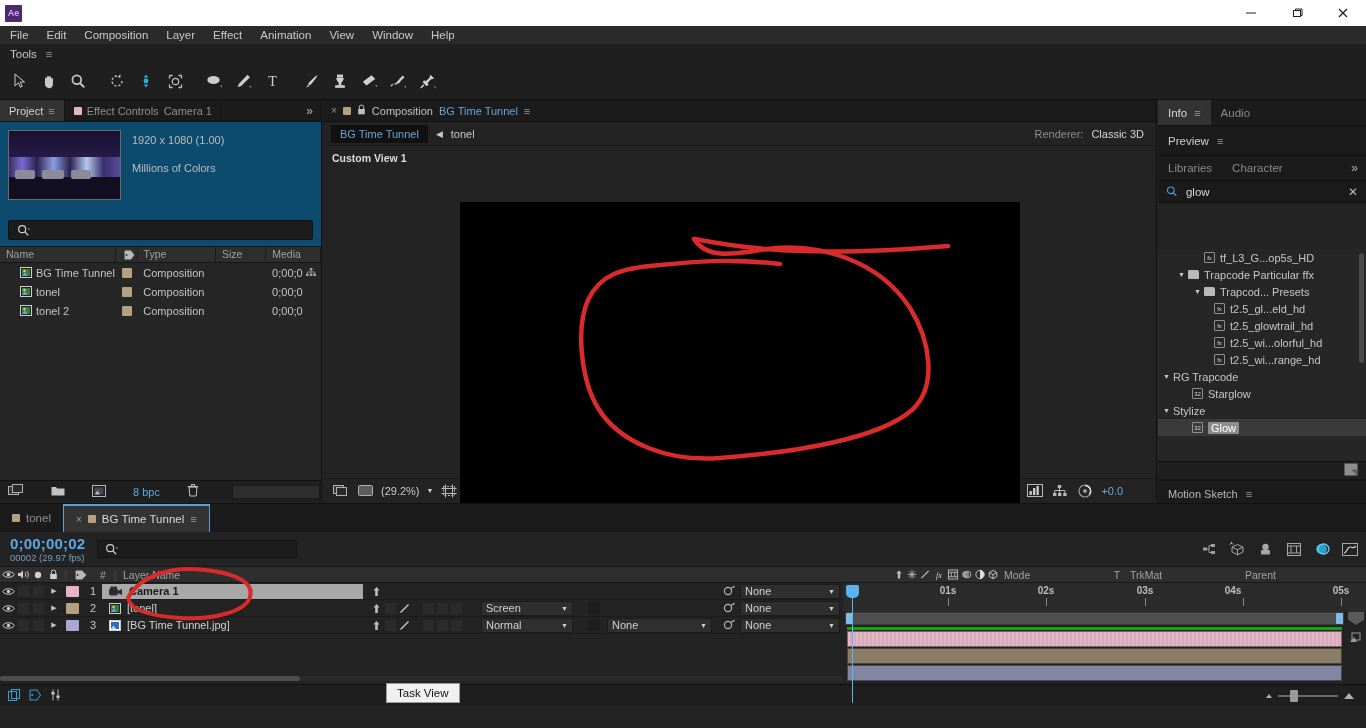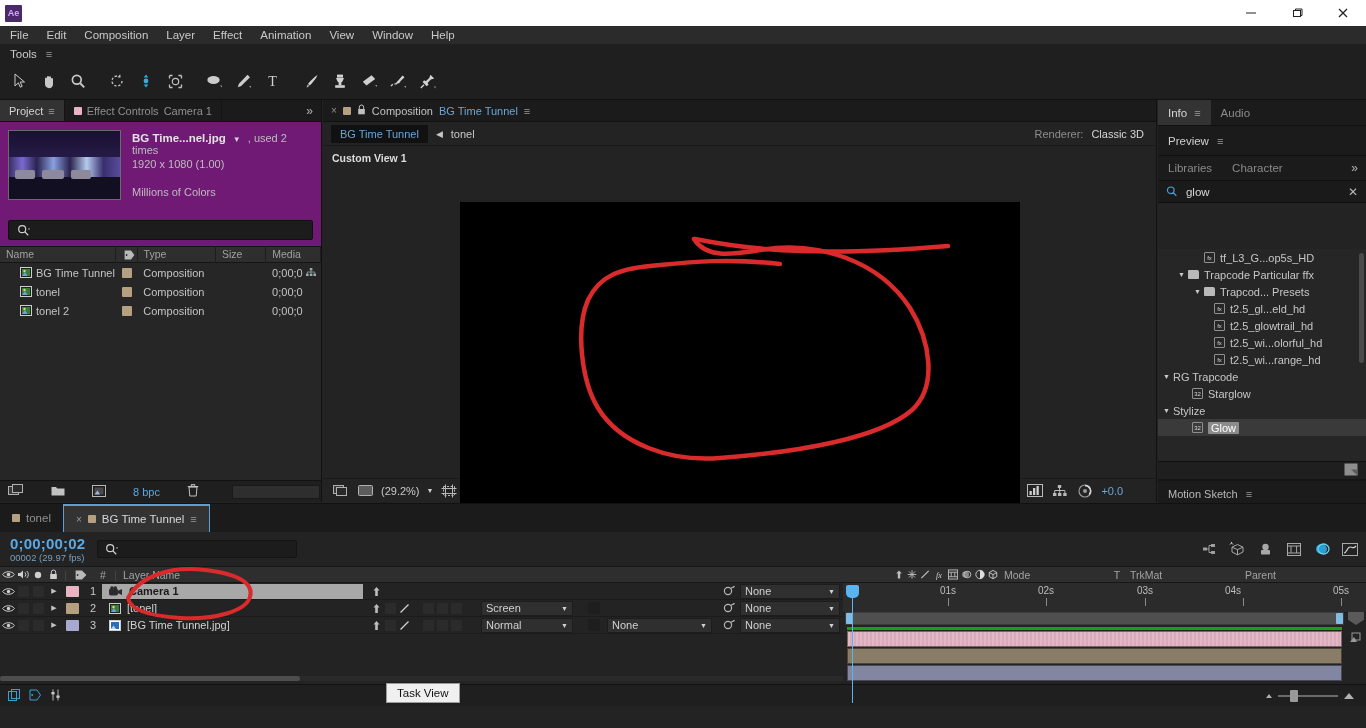--- a/index.html
+++ b/index.html
@@ -58,21 +58,21 @@
   .tab{
     display:flex;align-items:center;gap:5px;padding:0 9px;font-size:11px;
     color:#8f8f8f; background:#1b1b1b; border-right:1px solid #141414;
   }
   .tab.active{ background:#333333; color:#d4d4d4; }
   .swatch{ width:8px;height:8px;display:inline-block;border-radius:1px; }
 
   
   .project-panel{
     position:absolute; left:0; top:100px; width:322px; height:402px;
-    background:#701a75; border-right:1px solid #111;
+    background:#0c4a6e; border-right:1px solid #111;
     display:flex; flex-direction:column;
   }
   .proj-preview{ display:flex; padding:8px 8px 4px 8px; height:92px; }
   .thumb{
     width:113px;height:70px;border:1px solid #6b6b6b;flex:none;
     background:linear-gradient(180deg,#1a1030 0%,#241a45 35%,#2a2050 60%,#140e26 100%);
     position:relative; overflow:hidden;
   }
   .thumb .lights{ position:absolute;left:0;right:0;top:26px;height:22px;
     background:linear-gradient(90deg,#3a2f66 0%,#7f6fd8 12%,#2b2450 25%,#8fa6e8 40%,#2b2450 55%,#bcd4f5 70%,#3a3070 85%,#5b4fa0 100%);
@@ -223,21 +223,21 @@
   .mode-sel{ width:92px;height:15px;background:#2f2f2f;border:1px solid #1c1c1c;display:flex;align-items:center;justify-content:space-between;padding:0 4px;font-size:11px;color:#d0d0d0;border-radius:1px; }
   .t-cell{ width:18px;display:flex;align-items:center;justify-content:center; }
   .t-cell i{ width:12px;height:12px;background:#1e1e1e;display:inline-block; }
   .trk-cell{ width:115px;padding-left:4px; }
   .trk-sel{ width:105px;height:15px;background:#2f2f2f;border:1px solid #1c1c1c;display:flex;align-items:center;justify-content:space-between;padding:0 4px;font-size:11px;color:#d0d0d0;border-radius:1px; }
   .par-cell{ width:125px;display:flex;align-items:center;gap:5px;padding-left:4px; }
   .par-sel{ width:100px;height:15px;background:#2f2f2f;border:1px solid #1c1c1c;display:flex;align-items:center;justify-content:space-between;padding:0 4px;font-size:11px;color:#d0d0d0;border-radius:1px; }
 
   .ruler{ height:30px;background:#2b2b2b;position:relative;border-bottom:1px solid #1a1a1a; }
   .ruler .tick{ position:absolute;top:15px;width:1px;height:8px;background:#8a8a8a; }
-  .ruler .tlabel{ position:absolute;top:2px;font-size:10px;color:#bdbdbd;transform:translateX(-50%); }
+  .ruler .tlabel{ position:absolute;top:2px;font-size:10px;color:#bdbdbd;transform:translateX(-50%);font-weight:bold; }
   .workbar{ position:absolute;left:2px;right:22px;top:29px;height:13px;background:#4f4f4f;border:1px solid #3b3b3b; }
   .wb-handle{ position:absolute;top:0;width:7px;height:11px;background:#7fbde6;border-radius:1px; }
   .greenbar{ position:absolute;left:4px;right:24px;top:44px;height:3px;background:#16a016; }
   .cti{ position:absolute;top:2px;width:1px;background:#5ab4f0;z-index:6; }
   .cti-head{ position:absolute;top:0;left:-6px;width:13px;height:13px;background:#5ab4f0;border-radius:2px 2px 5px 5px; }
 
   .trk{ position:absolute;height:16px;border:1px solid rgba(0,0,0,.45); }
   .trk1{ background:repeating-linear-gradient(90deg,#e3b8c6 0 2px,#d9aab9 2px 4px); }
   .trk2{ background:#8a7d68; }
   .trk3{ background:#8286a0; }
@@ -413,25 +413,20 @@
 
     <div class="proj-preview">
       <div class="thumb">
         <div class="lights"></div>
         <div class="road"></div>
         <div class="car" style="left:6px;bottom:20px;width:20px"></div>
         <div class="car" style="left:33px;bottom:20px;width:22px"></div>
         <div class="car" style="left:62px;bottom:20px;width:20px"></div>
       </div>
       <div class="proj-meta">
-        <div>
-          <span class="proj-name">BG Time...nel.jpg</span>
-          <span class="proj-caret">▼</span>
-          <span class="proj-used">, used 2 times</span>
-        </div>
         <div class="proj-dims">1920 x 1080 (1.00)</div>
         <div class="proj-colors">Millions of Colors</div>
       </div>
     </div>
 
     <div class="proj-searchrow">
       <svg width="13" height="13" viewBox="0 0 13 13">
           <circle cx="5.2" cy="5.2" r="3.5" fill="none" stroke="#cfcfcf" stroke-width="1.2"></circle>
           <line x1="7.9" y1="7.9" x2="11.2" y2="11.2" stroke="#cfcfcf" stroke-width="1.3"></line>
           <path d="M11 4.6 L13 4.6 L12 6 Z" fill="#cfcfcf"></path>

